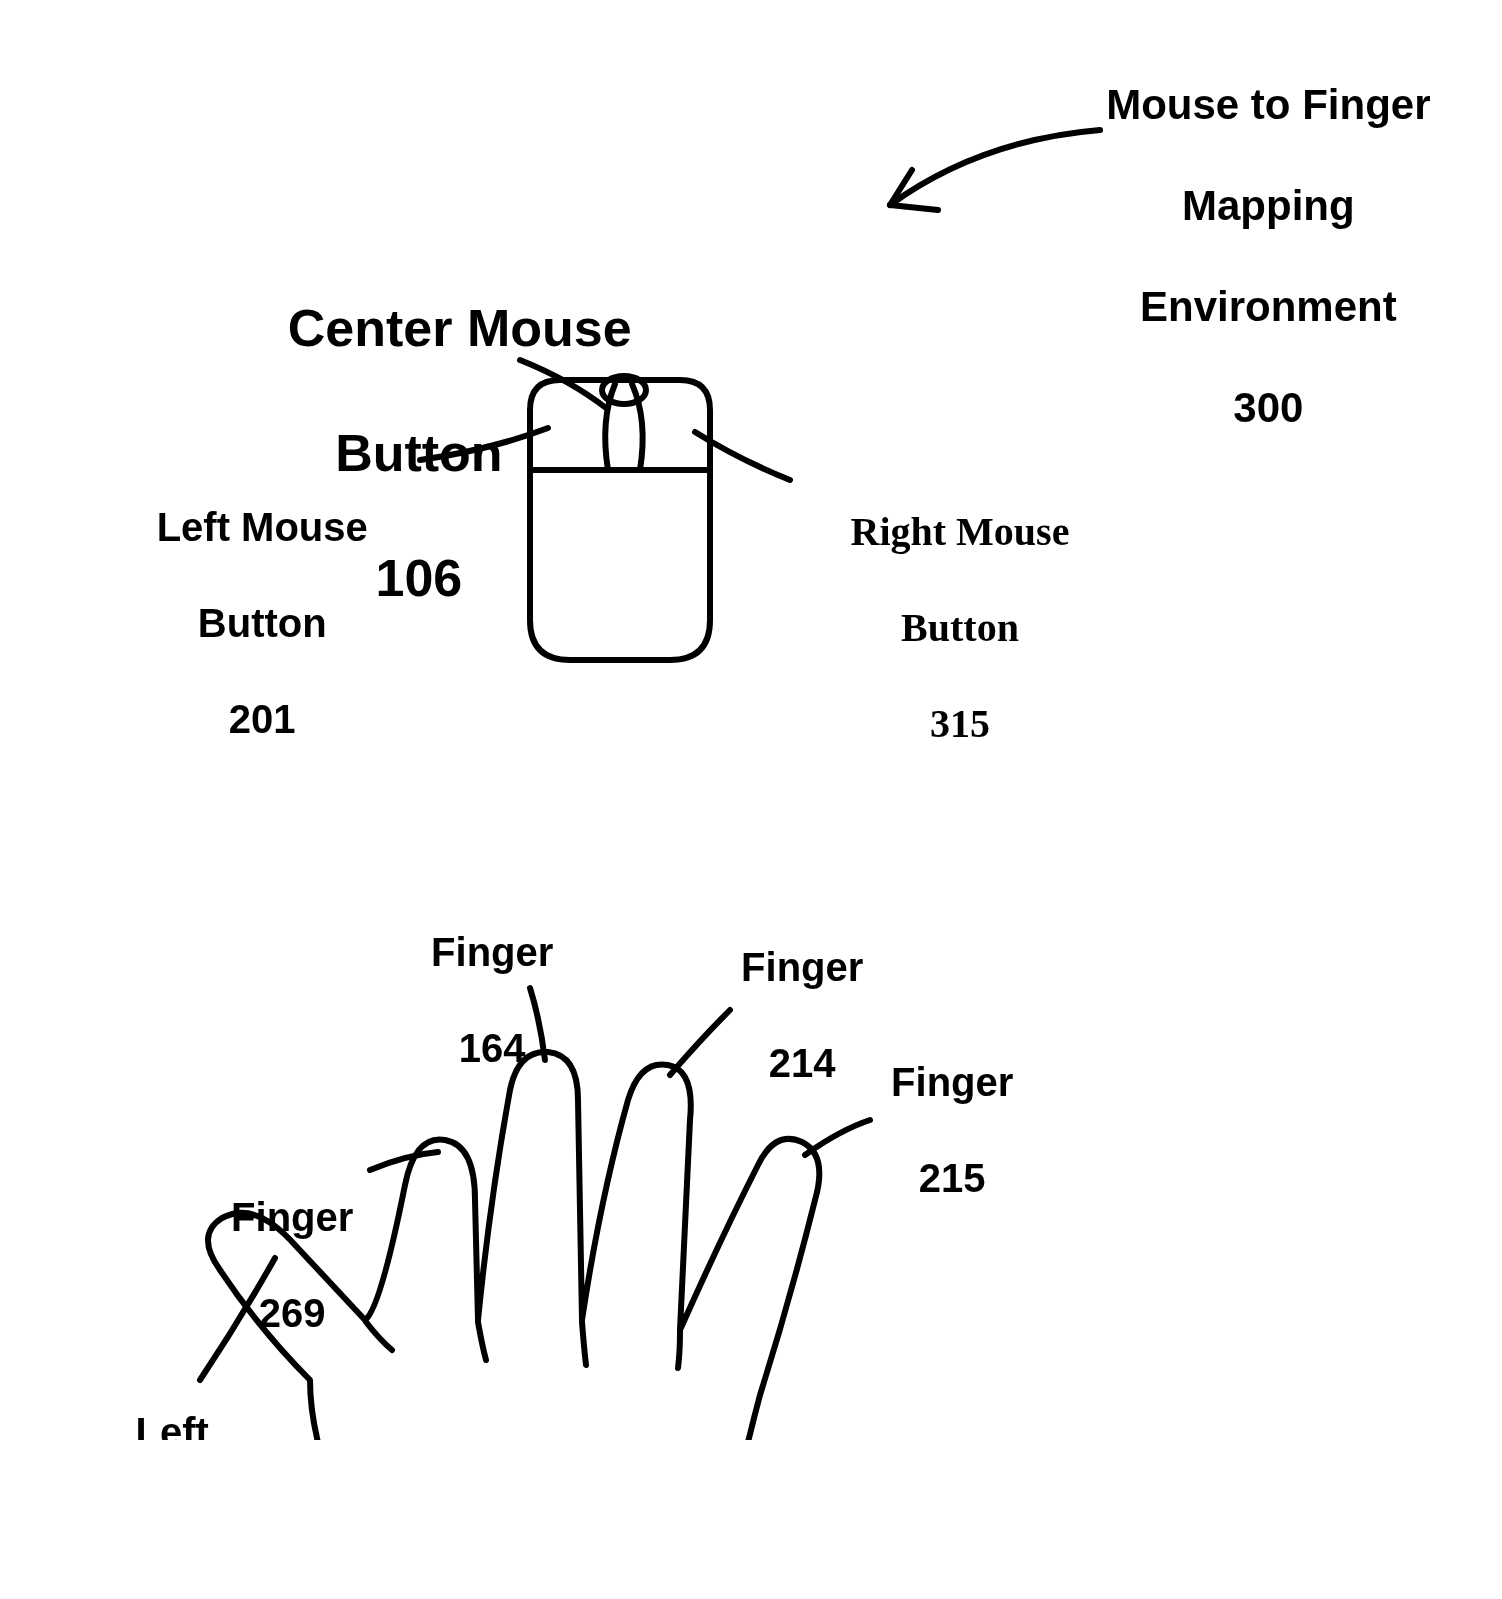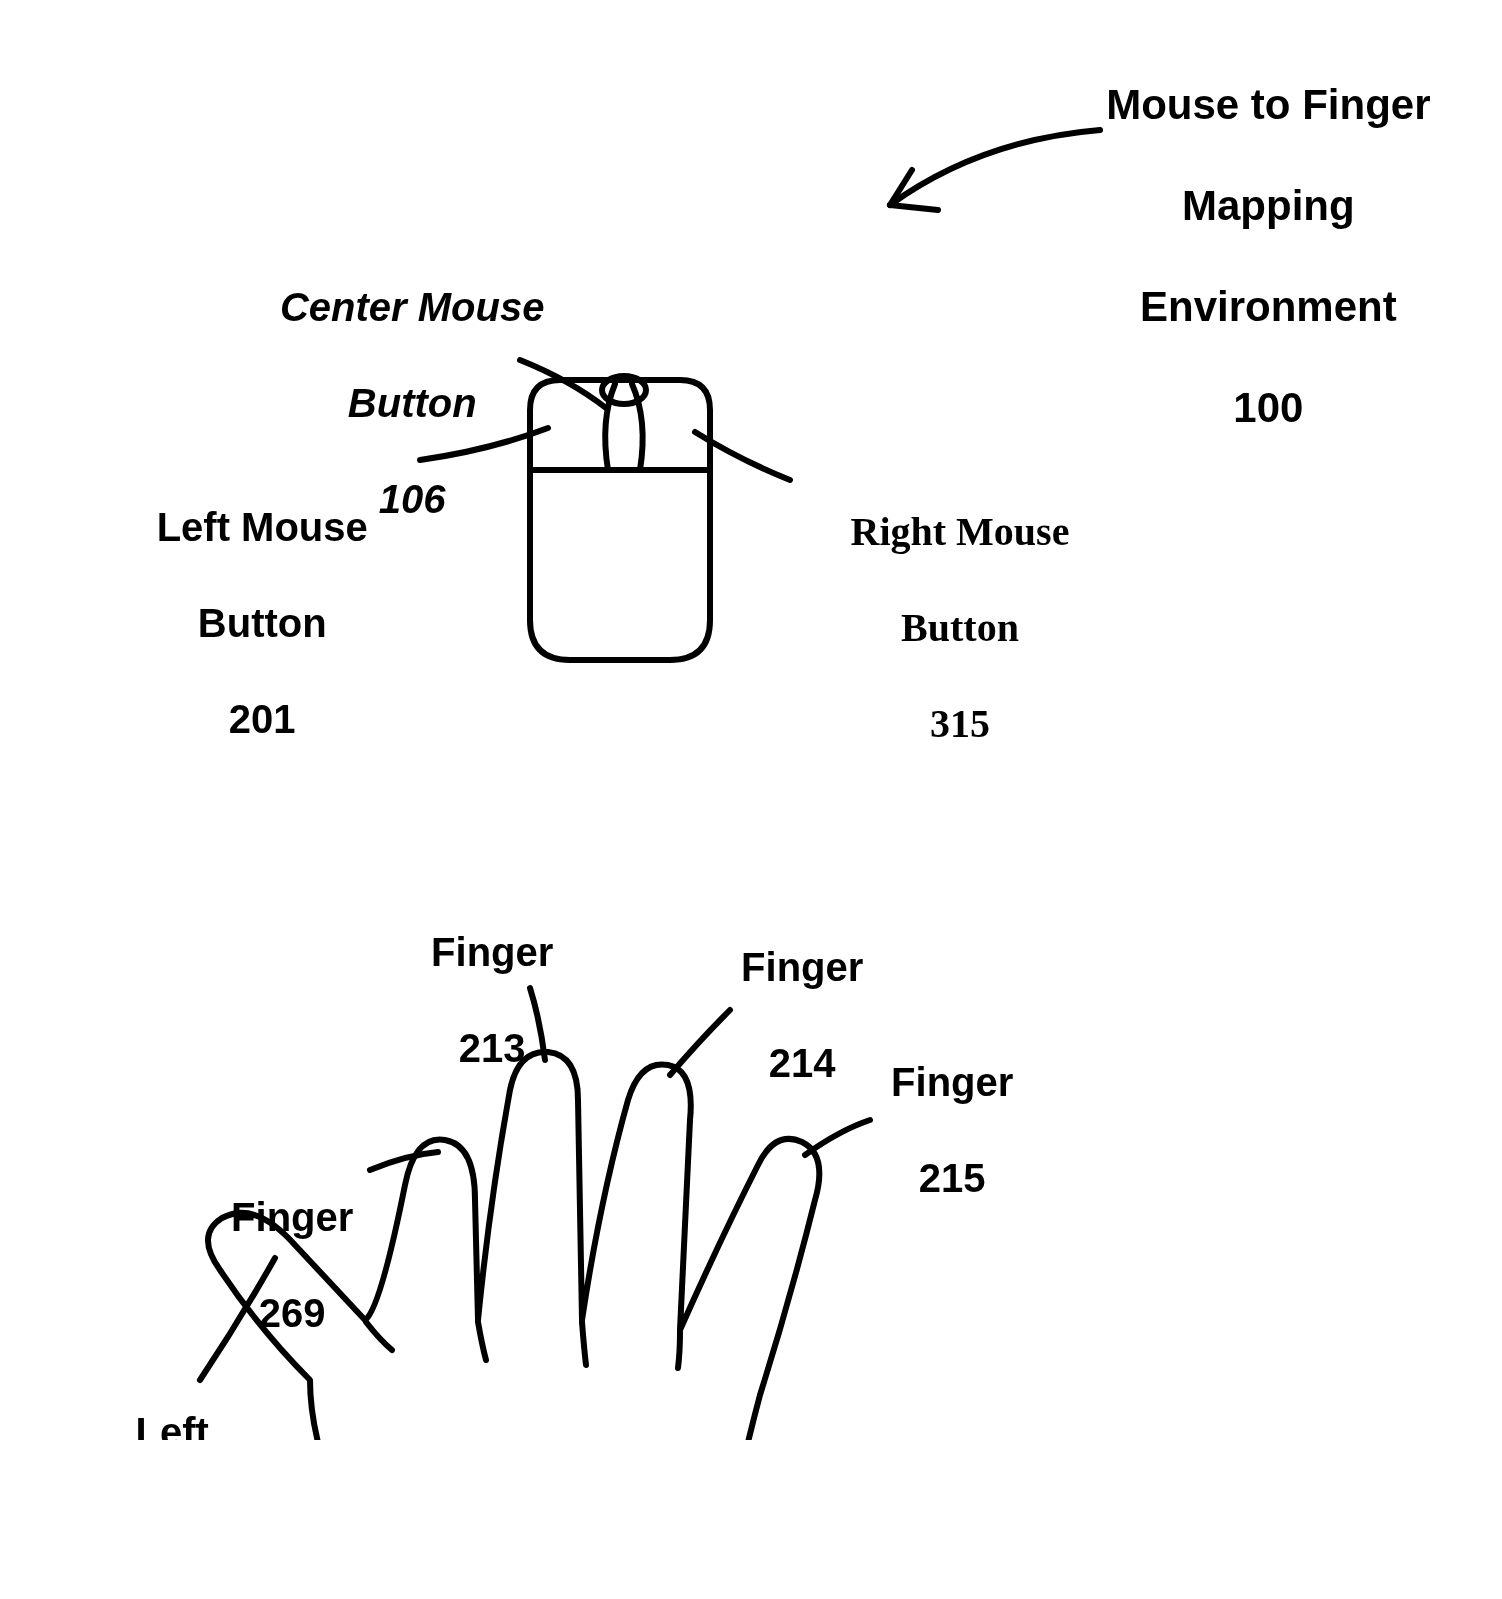--- a/index.html
+++ b/index.html
@@ -105,44 +105,44 @@
     <path d="M 370 1170 Q 406 1155 438 1152"></path>
     <path d="M 530 988 Q 540 1020 545 1060"></path>
     <path d="M 730 1010 Q 700 1040 670 1075"></path>
     <path d="M 870 1120 Q 840 1130 805 1155"></path>
   </svg>
 
   <div class="label" style="left:1010px; top:30px; width:470px; font-size:42px;">
     <span>Mouse to Finger</span><br>
     <span>Mapping</span><br>
     <span>Environment</span><br>
-    <span>100</span>
+    <span>300</span>
   </div>
 
-  <div class="label" style="left:230px; top:235px; width:320px; font-size:40px;font-style:italic;">
+  <div class="label" style="left:230px; top:235px; width:320px; font-size:52px;">
     <span>Center Mouse</span><br>
     <span>Button</span><br>
     <span>106</span>
   </div>
 
   <div class="label" style="left:100px; top:455px; width:280px; font-size:40px;">
     <span>Left Mouse</span><br>
     <span>Button</span><br>
     <span>201</span>
   </div>
 
   <div class="label" style="left:790px; top:460px; width:300px; font-size:40px;font-family:Liberation Serif, serif;">
     <span>Right Mouse</span><br>
     <span>Button</span><br>
     <span>315</span>
   </div>
 
   <div class="label" style="left:370px; top:880px; width:200px; font-size:40px;">
     <span>Finger</span><br>
-    <span>213</span>
+    <span>164</span>
   </div>
 
   <div class="label" style="left:680px; top:895px; width:200px; font-size:40px;">
     <span>Finger</span><br>
     <span>214</span>
   </div>
 
   <div class="label" style="left:830px; top:1010px; width:200px; font-size:40px;">
     <span>Finger</span><br>
     <span>215</span>

